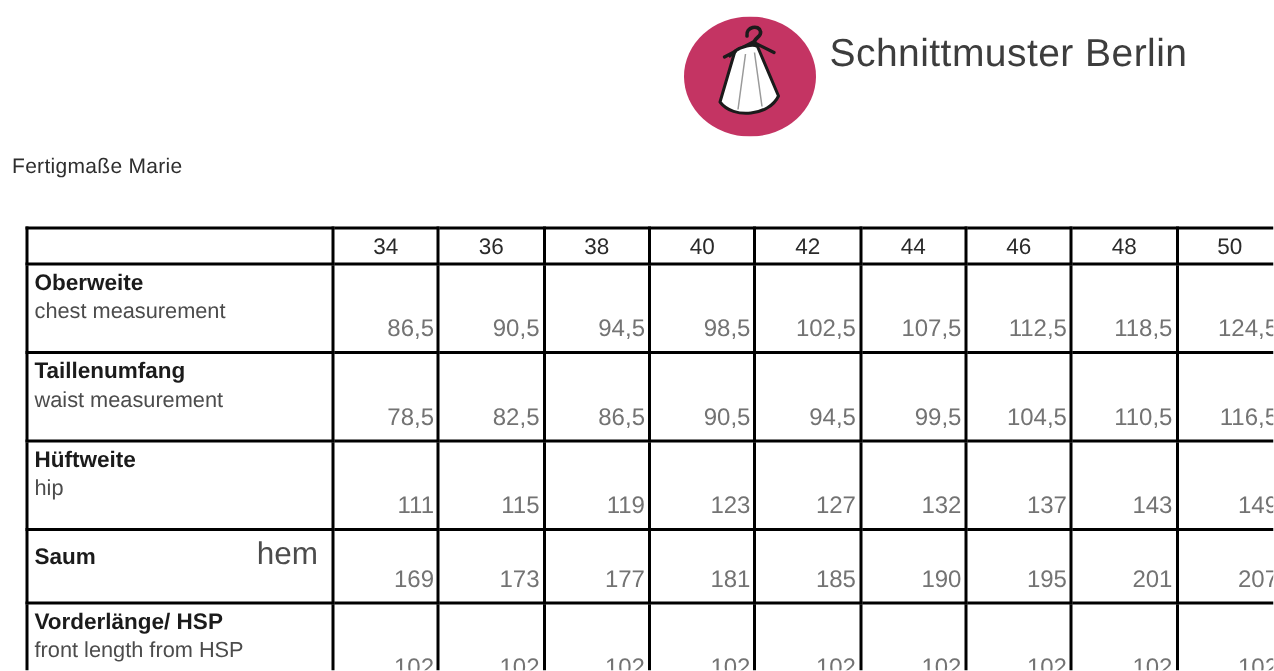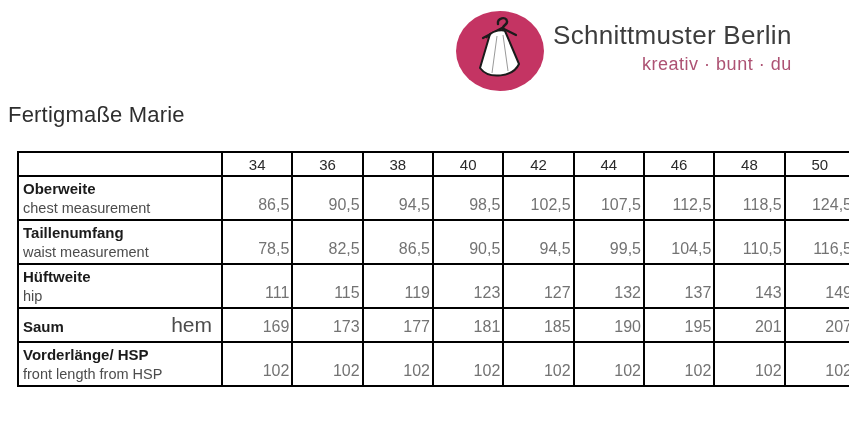--- a/index.html
+++ b/index.html
@@ -8,32 +8,32 @@
     font-family:"Liberation Sans","DejaVu Sans",sans-serif;
   }
   
   .logo{position:absolute;left:456px;top:11px;display:flex;align-items:flex-start;}
   .logo-mark{width:88px;height:80px;display:block;flex:0 0 auto;}
   .logo-mark ellipse{fill:var(--circle-color,#c43463);}
   .logo-text{margin-left:9px;padding-top:10px;white-space:nowrap;}
   .brand{font-size:26px;font-weight:400;letter-spacing:.3px;color:var(--brand-text,#3d3d3d);line-height:1.1;}
   .tagline{font-size:18px;font-weight:400;letter-spacing:.5px;color:var(--tagline-color,#ad5273);text-align:right;margin-top:4px;}
   
-  .title{position:absolute;left:8px;top:102px;margin:0;font-size:22px;font-weight:400;color:#2e2e2e;letter-spacing:.2px;}
+  .title{position:absolute;left:8px;top:102px;margin:0;font-size:14px;font-weight:400;color:#2e2e2e;letter-spacing:.2px;}
   
   .size-table{
     position:absolute;left:17px;top:151px;width:839px;
     border-collapse:collapse;table-layout:fixed;background:#fff;
   }
   .size-table th,.size-table td{border:2px solid #000;}
   th.corner{width:200px;}
   thead tr{height:24px;}
   th.size-h{font-weight:400;font-size:15px;color:#2a2a2a;text-align:center;padding:0;}
   tbody tr{height:32px;}
-  td.label-cell{vertical-align:top;text-align:left;padding:1px 4px 2px 4px;}
+  td.label-cell{vertical-align:top;text-align:left;padding:1px 4px 17px 4px;}
   .de{font-weight:700;font-size:15px;color:#1b1b1b;line-height:1.4;}
   .en{font-weight:400;font-size:14.5px;color:#4c4c4c;line-height:1.25;}
   .inline-wrap{display:flex;justify-content:space-between;align-items:baseline;padding-right:5px;padding-top:2px;}
   .inline-wrap .en{font-size:21px;}
   td.val{vertical-align:bottom;text-align:right;font-size:16px;color:#737373;padding:0 2px 5px 0;}
 </style>
 </head>
 <body>
 
 <div class="page">
@@ -47,21 +47,20 @@
       <path d="M27 27 L46 17 L60 24" fill="none" stroke="#1b1b1b" stroke-width="2.2" stroke-linecap="round"></path>
 
       <path d="M34 23 C38 20 46 18 49 20 L63 53 C57 66 33 69 24 57 Z" fill="#ffffff" stroke="#1b1b1b" stroke-width="2" stroke-linejoin="round"></path>
 
       <path d="M35 23 L30 27 M49 20 L46 17" fill="none" stroke="#1b1b1b" stroke-width="1.6"></path>
 
       <path d="M41 25 L36 62 M47 24 L52 60" fill="none" stroke="#9a9a9a" stroke-width="1"></path>
     </svg>
     <div class="logo-text">
       <div class="brand">Schnittmuster Berlin</div>
-      <div class="tagline">kreativ · bunt · du</div>
     </div>
   </div>
 
   <h1 class="title">Fertigmaße Marie</h1>
 
   <table class="size-table">
     <thead>
       <tr>
         <th class="corner"></th>
       <th class="size-h">34</th>

